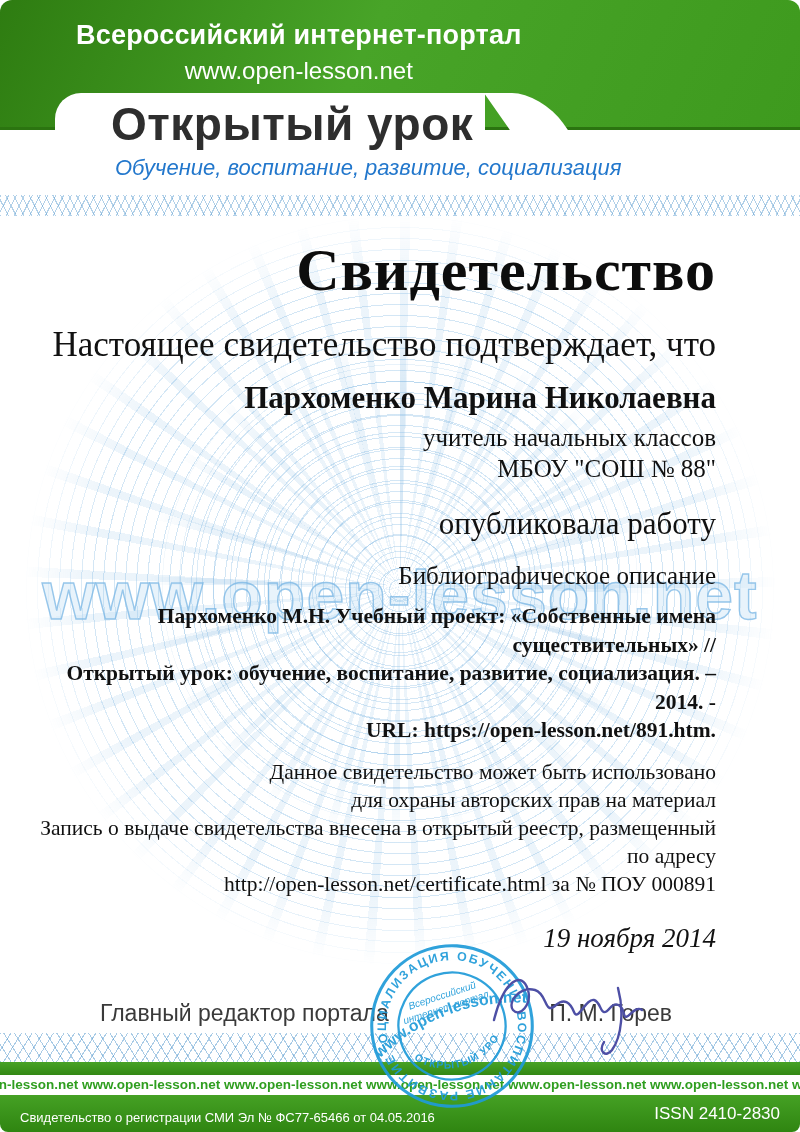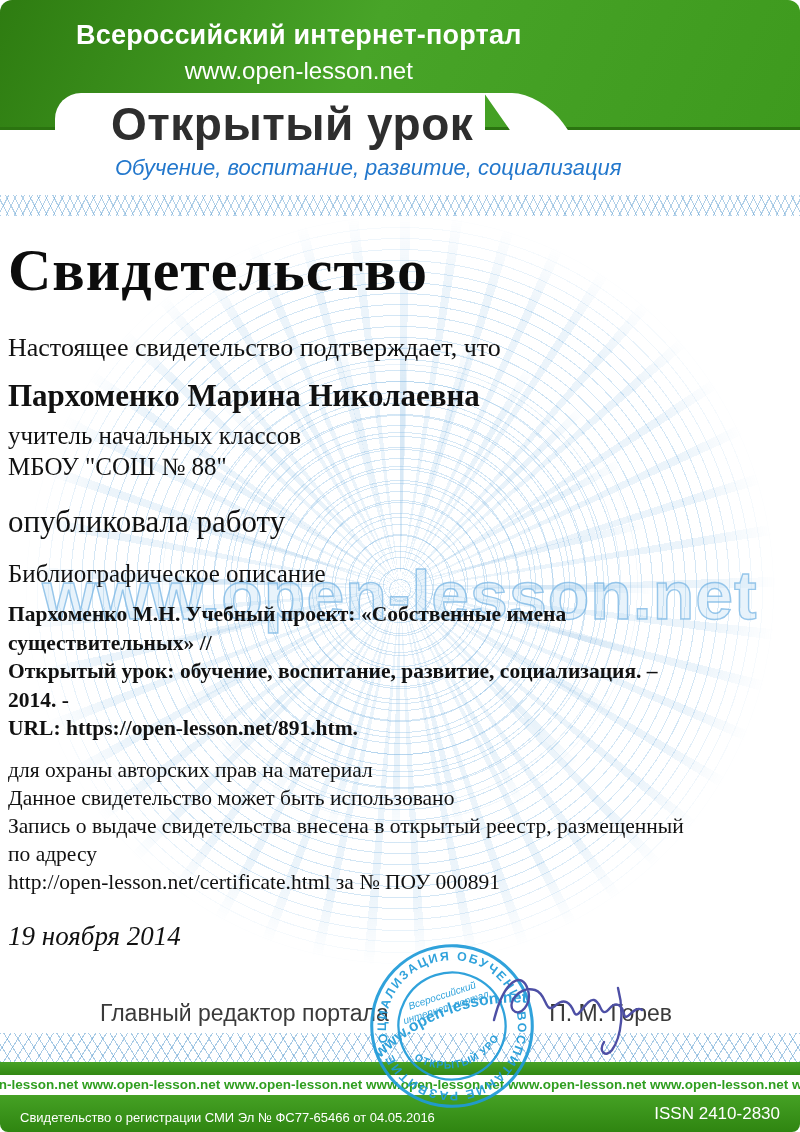--- a/index.html
+++ b/index.html
@@ -44,23 +44,23 @@
      background:
        repeating-radial-gradient(circle at 50% 50%,transparent 0 16px,rgba(118,178,224,.30) 16px 17px),
        repeating-conic-gradient(rgba(118,178,224,.16) 0 2deg,transparent 2deg 15deg);
      -webkit-mask-image:radial-gradient(circle,#000 55%,transparent 72%);
      mask-image:radial-gradient(circle,#000 55%,transparent 72%);}
   .watermark{position:absolute;left:0;top:556px;width:800px;text-align:center;z-index:1;
      font-family:"Liberation Sans",sans-serif;font-size:68px;font-weight:bold;letter-spacing:1px;
      color:rgba(165,208,238,.25);-webkit-text-stroke:1.4px rgba(120,182,228,.75);white-space:nowrap;}
 
   
-  .content{position:absolute;left:8px;top:222px;width:700px;z-index:2;text-align:left;}
+  .content{position:absolute;left:16px;top:222px;width:700px;z-index:2;text-align:right;}
   .cert-title{font-size:60px;font-weight:bold;margin:14px 0 0;letter-spacing:1px;color:#0d0d0d;}
-  .intro{font-size:26px;margin-top:28px;}
+  .intro{font-size:35px;margin-top:20px;}
   .recipient{font-size:31px;font-weight:bold;margin-top:15px;}
   .position{font-size:25px;margin-top:8px;}
   .school{font-size:25px;margin-top:3px;}
   .action{font-size:31px;margin-top:23px;}
   .work-title{font-size:31px;font-weight:bold;line-height:1.28;max-width:620px;margin:11px auto 0;}
   .bib-heading{font-size:25px;margin-top:20px;}
   .bib-text{font-size:21.5px;font-weight:bold;line-height:1.33;max-width:760px;margin:12px auto 0;}
   .legal{font-size:21.5px;line-height:1.3;margin-top:14px;}
   .cert-date{font-size:27px;font-style:italic;margin-top:24px;}
 
@@ -114,22 +114,22 @@
     <div class="position">учитель начальных классов</div>
     <div class="school">МБОУ "СОШ № 88"</div>
     <div class="action">опубликовала работу</div>
     <div class="bib-heading">Библиографическое описание</div>
     <div class="bib-text">
       <div>Пархоменко М.Н. Учебный проект: «Собственные имена существительных» //</div>
       <div>Открытый урок: обучение, воспитание, развитие, социализация. – 2014. -</div>
       <div>URL: https://open-lesson.net/891.htm.</div>
     </div>
     <div class="legal">
+      <div>Данное свидетельство может быть использовано</div>
       <div>для охраны авторских прав на материал</div>
-      <div>Данное свидетельство может быть использовано</div>
       <div>Запись о выдаче свидетельства внесена в открытый реестр, размещенный по адресу</div>
       <div>http://open-lesson.net/certificate.html за № ПОУ 000891</div>
     </div>
     <div class="cert-date">19 ноября 2014</div>
   </div>
 
   <div class="sign-row">
     <span>Главный редактор портала</span>
     <span>П. М. Горев</span>
   </div>

